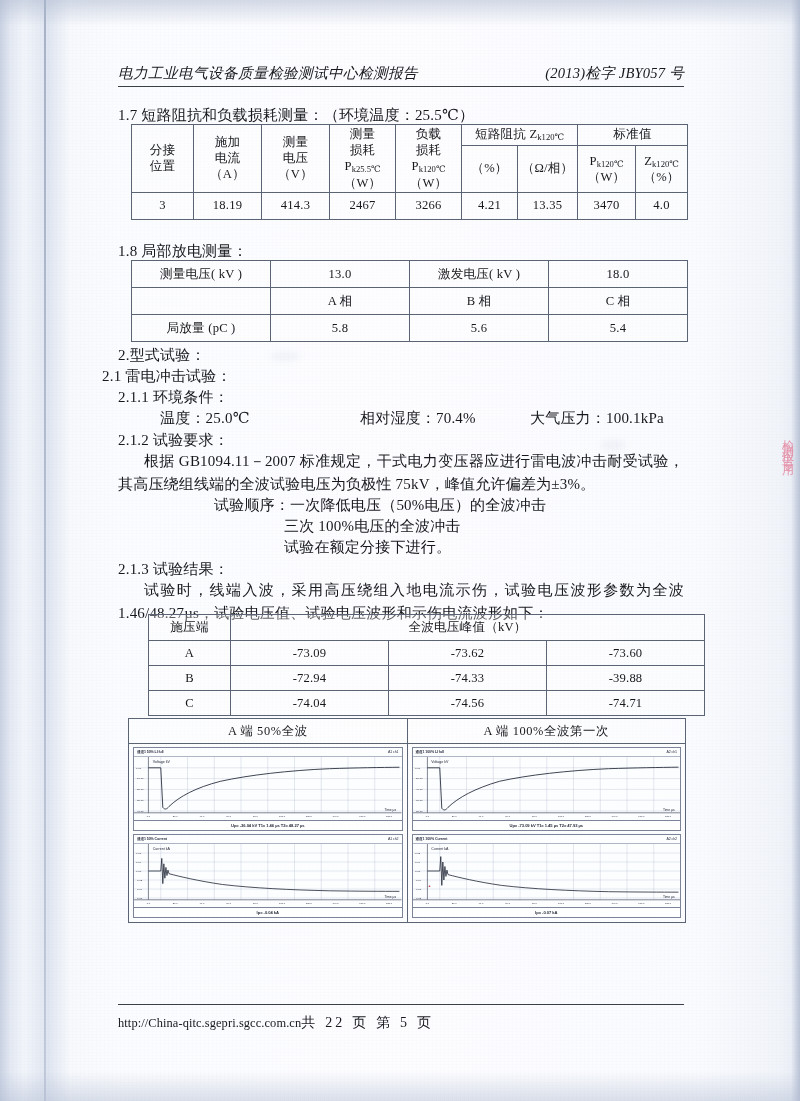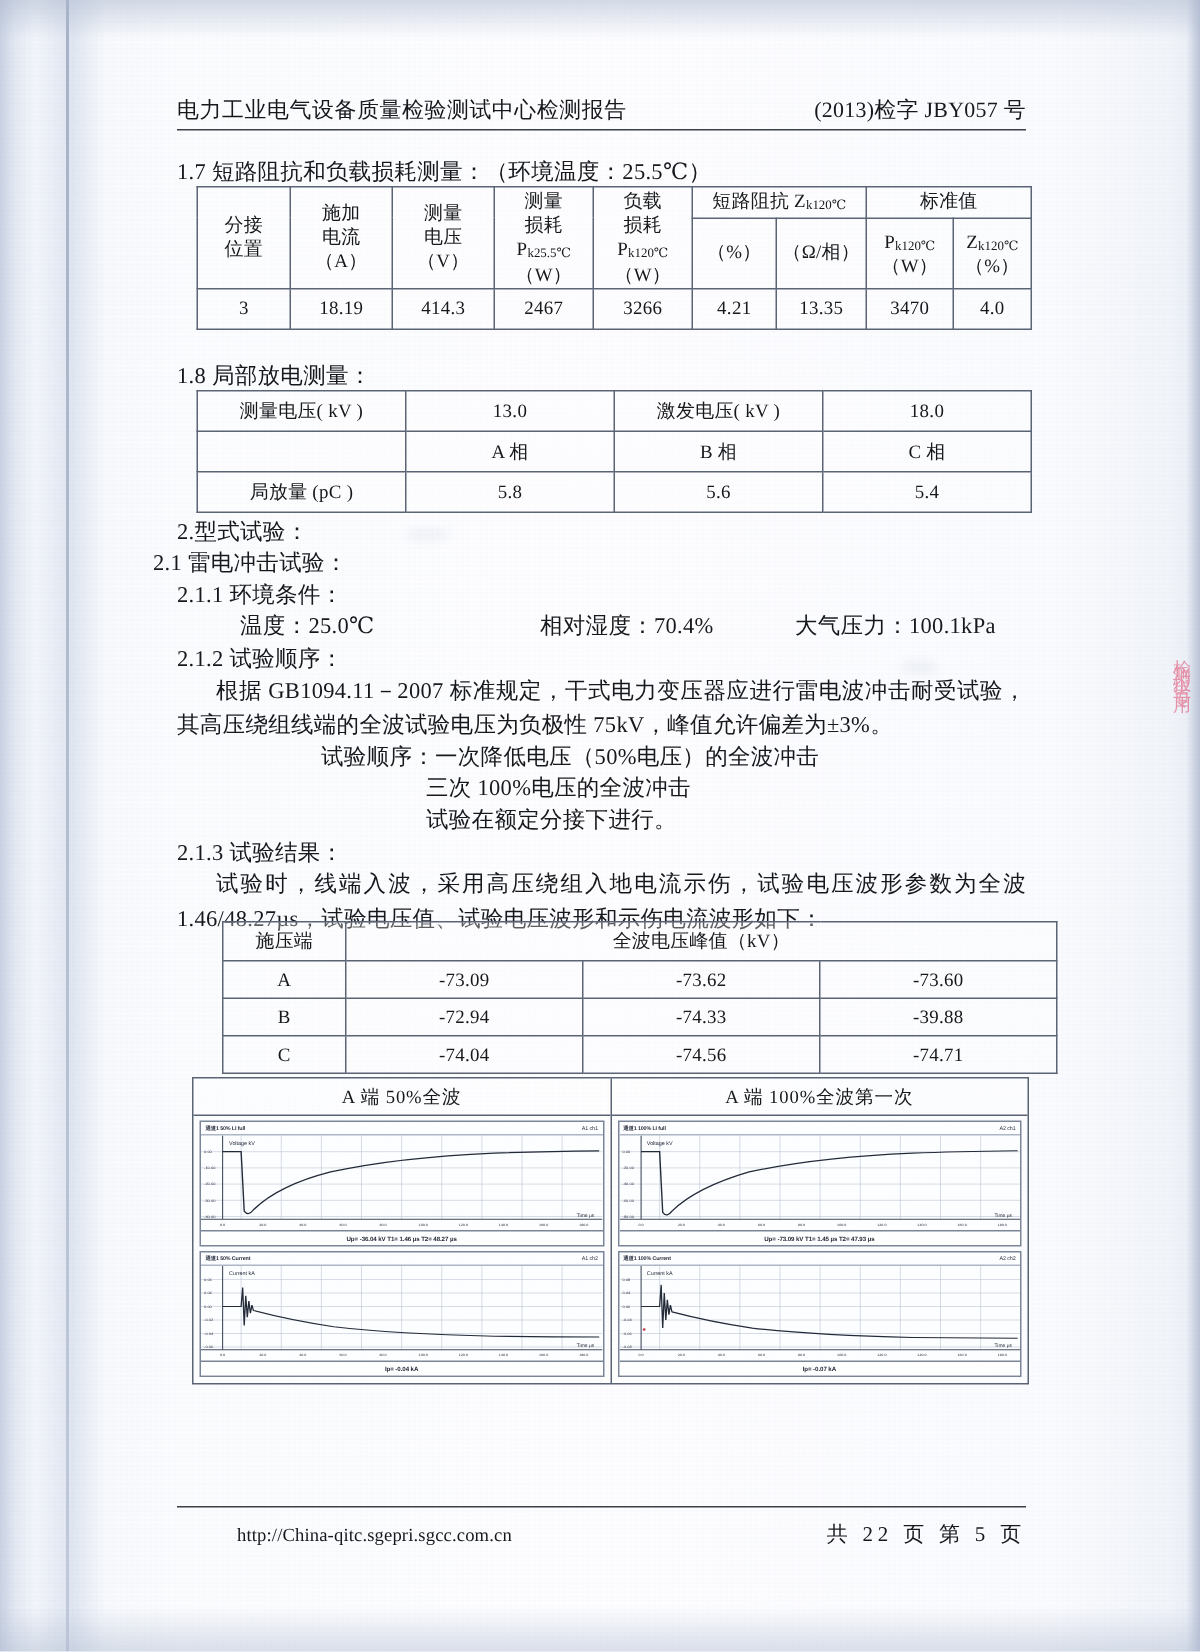--- a/index.html
+++ b/index.html
@@ -24,21 +24,21 @@
   #page-shadow-bottom{position:absolute;left:0;bottom:0;width:800px;height:30px;
     background:linear-gradient(0deg,rgba(175,186,208,.45),rgba(255,255,255,0));}
   #binding-edge{position:absolute;left:44px;top:0;width:2px;height:1101px;
     background:linear-gradient(180deg,rgba(120,135,165,.55),rgba(120,135,165,.30));}
   #right-edge{position:absolute;right:0;top:0;width:9px;height:1101px;
     background:linear-gradient(270deg,rgba(150,163,190,.55),rgba(255,255,255,0));}
 
   
   #sheet{position:absolute;left:0;top:0;width:800px;height:1101px;}
   .hdr{position:absolute;left:118px;top:64px;width:566px;}
-  .hdr-row{display:flex;align-items:baseline;justify-content:space-between;}
+  .hdr-row{display:flex;align-items:baseline;justify-content:space-between;font-style:italic;}
   .hdr-title{font-size:14.6px;letter-spacing:.4px;white-space:nowrap;}
   .hdr-code{font-size:14.6px;white-space:nowrap;letter-spacing:.2px;}
   .hdr-rule{margin-top:3px;height:0;border-top:1.6px solid #3a3f4a;}
 
   .sec{position:absolute;font-size:15px;line-height:1.55;letter-spacing:.2px;}
   .ind1{text-indent:26px;}
   .ind-blk{padding-left:96px;}
 
   table.doc{border-collapse:collapse;table-layout:fixed;background:rgba(255,255,255,.30);}
   table.doc td,table.doc th{
@@ -69,21 +69,21 @@
     justify-content:center;font-size:4.1px;font-family:"Liberation Sans",sans-serif;
     font-weight:700;letter-spacing:-.05px;color:#1d2230;background:rgba(255,255,255,.5);}
   .ylab{position:absolute;left:7%;top:5%;font-size:3.6px;font-family:"Liberation Sans",sans-serif;
     color:#1d2230;z-index:3;}
   .xunit{position:absolute;right:2%;bottom:12%;font-size:3.3px;
     font-family:"Liberation Sans",sans-serif;color:#1d2230;z-index:3;}
 
   
   #footer{position:absolute;left:118px;top:1004px;width:566px;}
   #footer .f-rule{height:0;border-top:1.5px solid #3a3f4a;}
-  #footer .f-row{margin-top:9px;display:flex;align-items:baseline;justify-content:space-between;margin-left:40px;}
+  #footer .f-row{margin-top:9px;display:flex;align-items:baseline;}
   #footer .f-url{font-size:12.4px;letter-spacing:.1px;}
   #footer .f-page{font-size:14px;letter-spacing:3.2px;white-space:nowrap;}
 
   #red-stamp{position:absolute;right:4px;top:430px;width:22px;
     writing-mode:vertical-rl;font-size:12px;color:#e0476b;opacity:.55;
     letter-spacing:5px;filter:blur(.4px);user-select:none;}
   .smudge{position:absolute;border-radius:50%;background:rgba(140,155,185,.10);filter:blur(3px);}
 </style>
 </head>
 <body>
@@ -201,21 +201,21 @@
   <div class="sec" style="left:118px;top:344px;">2.型式试验：</div>
   <div class="sec" style="left:102px;top:365px;">2.1 雷电冲击试验：</div>
   <div class="sec" style="left:118px;top:386px;">2.1.1 环境条件：</div>
 
   <div class="sec" style="left:160px;top:407px;width:520px;display:flex;">
     <span style="width:200px">温度：25.0℃</span>
     <span style="width:170px">相对湿度：70.4%</span>
     <span>大气压力：100.1kPa</span>
   </div>
 
-  <div class="sec" style="left:118px;top:429px;">2.1.2 试验顺序：</div>
+  <div class="sec" style="left:118px;top:429px;">2.1.2 试验要求：</div>
   <div class="sec ind1" style="left:118px;top:450px;width:566px;text-align:justify;">根据 GB1094.11－2007 标准规定，干式电力变压器应进行雷电波冲击耐受试验，其高压绕组线端的全波试验电压为负极性 75kV，峰值允许偏差为±3%。</div>
 
   <div class="sec ind-blk" style="left:118px;top:494px;width:566px;">试验顺序：一次降低电压（50%电压）的全波冲击</div>
   <div class="sec" style="left:118px;top:515px;width:566px;padding-left:166px;">三次 100%电压的全波冲击</div>
   <div class="sec" style="left:118px;top:536px;width:566px;padding-left:166px;">试验在额定分接下进行。</div>
 
   <div class="sec" style="left:118px;top:558px;">2.1.3  试验结果：</div>
   <div class="sec ind1" style="left:118px;top:579px;width:566px;text-align:justify;">试验时，线端入波，采用高压绕组入地电流示伤，试验电压波形参数为全波 1.46/48.27µs，试验电压值、试验电压波形和示伤电流波形如下：</div>
 
   <table class="doc" style="position:absolute;left:148px;top:614px;width:556px;">

